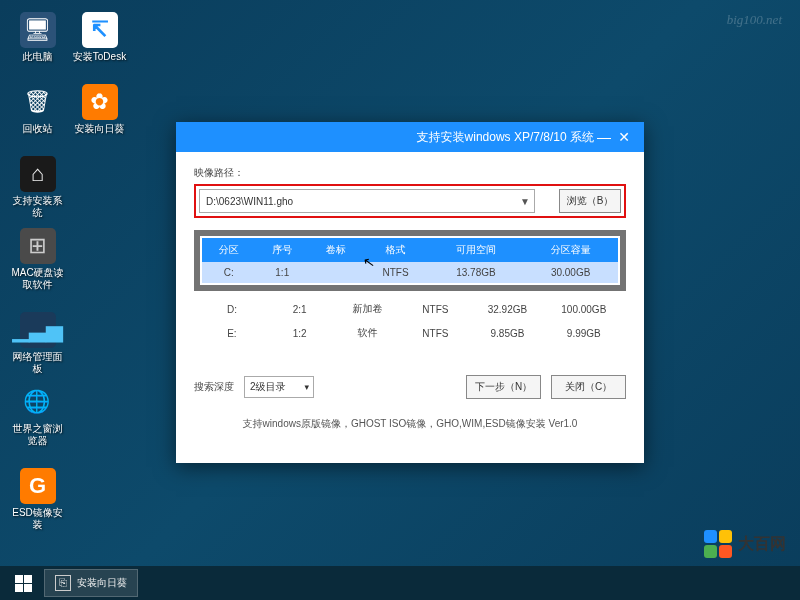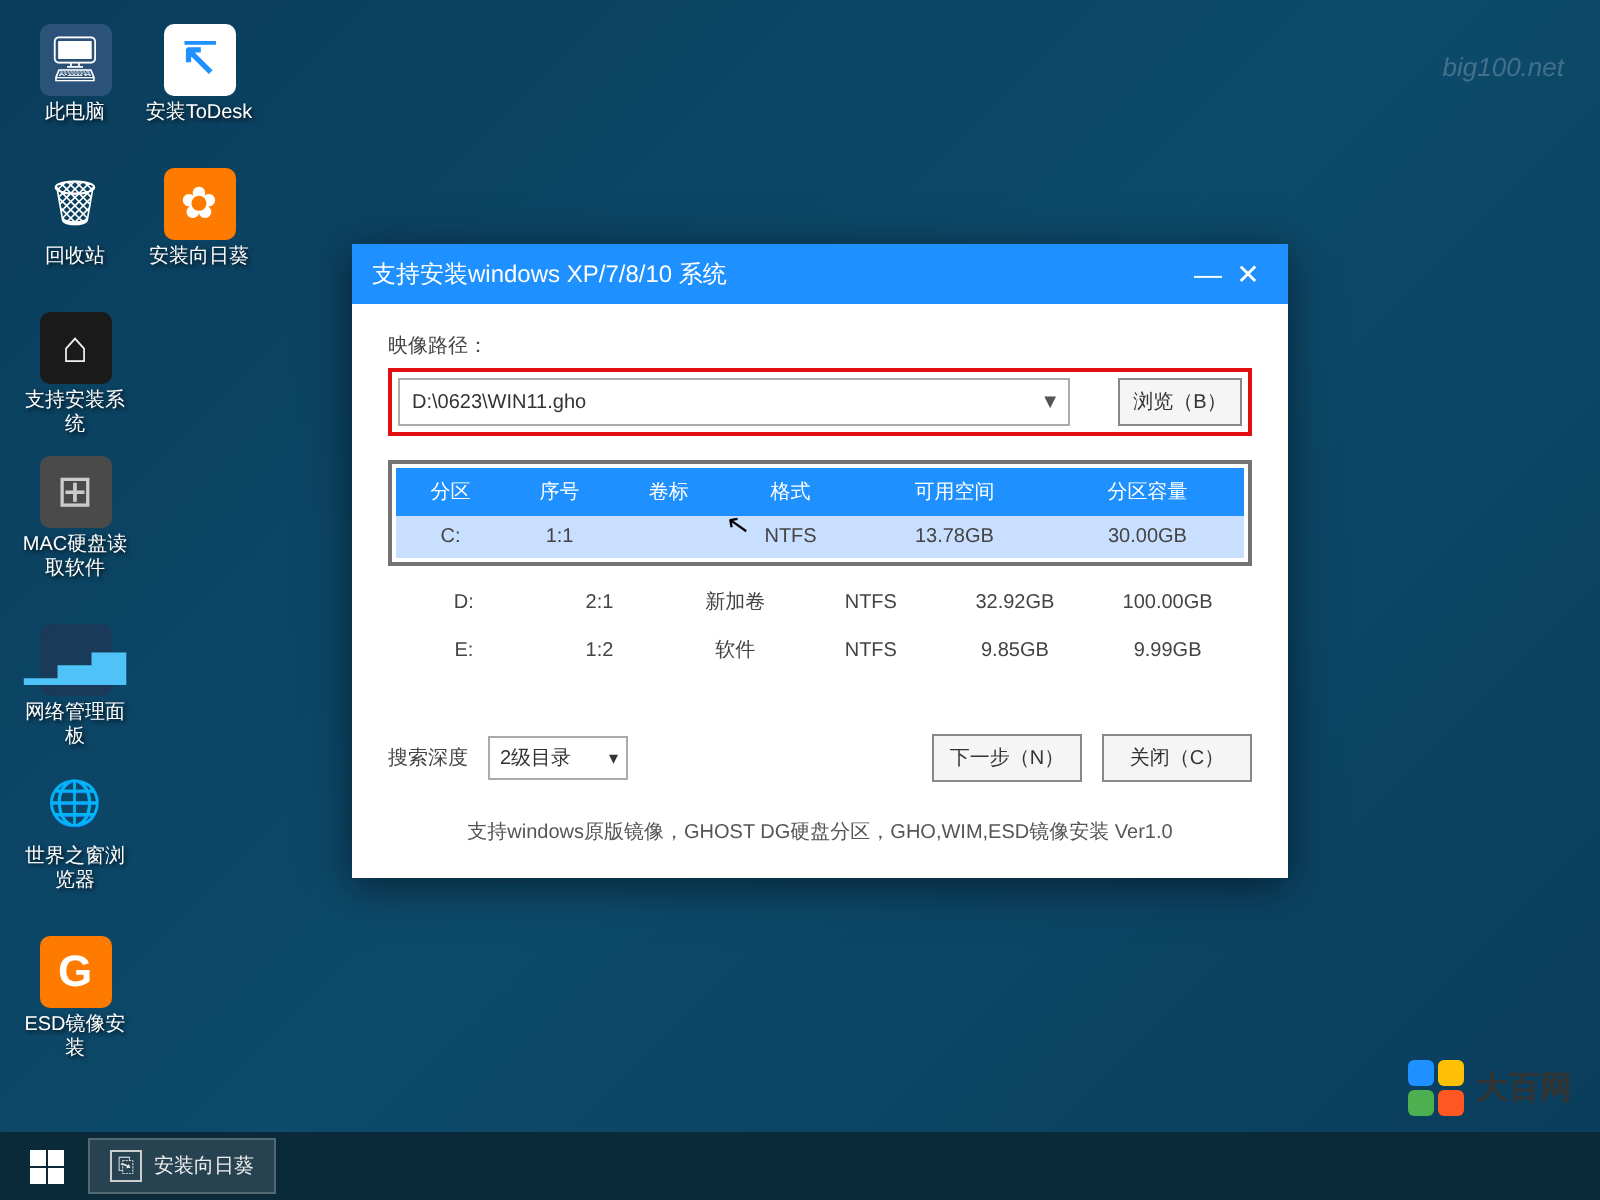--- a/index.html
+++ b/index.html
@@ -18,40 +18,40 @@
     .icon-sunflower { background: #ff7b00; border-radius: 10px; }
     .icon-reinstall { background: #1a1a1a; }
     .icon-machdd { background: #4a4a4a; }
     .icon-network { background: #1a3a5a; }
     .icon-browser { background: transparent; }
     .icon-dg { background: #ff7b00; border-radius: 10px; color: #fff; font-weight: bold; }
     
     
     .dialog { position: absolute; top: 122px; left: 176px; width: 468px; background: #fff; box-shadow: 0 4px 20px rgba(0,0,0,0.5); }
     .titlebar { background: #1e90ff; color: #fff; height: 30px; display: flex; align-items: center; padding: 0 10px; font-size: 12px; }
-    .titlebar .title { flex: 1; text-align: left; }
+    .titlebar .title { flex: 1; text-align: right; }
     .titlebar .btn { width: 20px; text-align: center; cursor: pointer; font-size: 14px; }
     
-    .content { padding: 14px 18px 10px; font-size: 11px; color: #333; }
+    .content { padding: 14px 18px 26px; font-size: 11px; color: #333; }
     .radio-opt { display: flex; align-items: center; gap: 5px; cursor: pointer; }
     .radio-circle { width: 12px; height: 12px; border: 1px solid #1e90ff; border-radius: 50%; display: flex; align-items: center; justify-content: center; }
     .radio-circle.checked::after { content: ''; width: 6px; height: 6px; background: #1e90ff; border-radius: 50%; }
     .radio-circle.white { border-color: #fff; }
     
     
     .options-bar { background: #1e90ff; padding: 8px 18px; display: flex; gap: 30px; color: #fff; font-size: 11px; }
     
     .section-label { font-size: 10px; color: #444; margin-bottom: 4px; }
     
     .path-row { display: flex; gap: 24px; margin-bottom: 12px; border: 2px solid #e01010; padding: 3px; }
     .path-select { flex: 1; height: 24px; border: 1px solid #aaa; display: flex; align-items: center; padding: 0 6px; font-size: 10px; position: relative; background: #fff; }
     .path-select .caret { position: absolute; right: 4px; font-size: 10px; color: #555; }
     .browse-btn { width: 62px; height: 24px; border: 1px solid #888; background: #f5f5f5; font-size: 10px; cursor: pointer; display: flex; align-items: center; justify-content: center; }
     
-    .table-wrap { border: 2px solid #737373; margin-bottom: 6px; padding: 2px; }
+    .table-wrap { border: 6px solid #737373; margin-bottom: 6px; padding: 2px; }
     table { width: 100%; border-collapse: collapse; font-size: 10px; }
     thead th { background: #1e90ff; color: #fff; font-weight: normal; padding: 5px 3px; text-align: center; }
     tbody td { padding: 5px 3px; text-align: center; color: #444; }
     tbody tr.selected { background: #c8dfff; }
     
     .remaining-rows { padding: 0 4px; }
     .remaining-rows table { width: 100%; }
     
     .bottom-row { display: flex; align-items: center; margin-top: 30px; gap: 10px; }
     .search-label { font-size: 10px; color: #444; }
@@ -64,21 +64,21 @@
     
     
     .taskbar { position: absolute; bottom: 0; left: 0; width: 100%; height: 34px; background: #0a2a3a; display: flex; align-items: center; padding: 0 6px; gap: 4px; }
     .start-btn { width: 34px; height: 28px; display: flex; align-items: center; justify-content: center; cursor: pointer; }
     .start-grid { display: grid; grid-template-columns: 8px 8px; grid-template-rows: 8px 8px; gap: 1px; }
     .start-grid div { background: #fff; }
     .task-item { height: 28px; background: rgba(255,255,255,0.12); border: 1px solid rgba(255,255,255,0.2); display: flex; align-items: center; padding: 0 10px; color: #eee; font-size: 10px; gap: 6px; cursor: pointer; }
     .task-icon { width: 16px; height: 16px; border: 1px solid #ccc; display: flex; align-items: center; justify-content: center; font-size: 10px; }
     
     
-    .watermark-tl { position: absolute; top: 26px; right: 18px; color: rgba(255,255,255,0.22); font-size: 13px; font-style: italic; }
+    .watermark-tl { position: absolute; top: 12px; right: 18px; color: rgba(255,255,255,0.22); font-size: 13px; font-style: italic; font-family: Liberation Serif, serif; }
     .watermark-br { position: absolute; bottom: 42px; right: 14px; display: flex; align-items: center; gap: 6px; color: #333; font-size: 16px; font-weight: bold; }
     .wb-logo { width: 28px; height: 28px; display: grid; grid-template-columns: 1fr 1fr; grid-template-rows: 1fr 1fr; gap: 2px; }
     .wb-logo div:nth-child(1){ background:#1e90ff; border-radius:3px;}
     .wb-logo div:nth-child(2){ background:#ffc107; border-radius:3px;}
     .wb-logo div:nth-child(3){ background:#4caf50; border-radius:3px;}
     .wb-logo div:nth-child(4){ background:#ff5722; border-radius:3px;}
 
     .cursor { position:absolute; top: 254px; left: 363px; font-size: 14px; color:#000; pointer-events:none; transform: rotate(-10deg);}
   </style>
 </head>
@@ -196,21 +196,21 @@
       </div>
       <div class="spacer"></div>
       <div class="action-btn">
         <span>下一步（N）</span>
       </div>
       <div class="action-btn">
         <span>关闭（C）</span>
       </div>
     </div>
 
-    <div class="footer-text">支持windows原版镜像，GHOST DG硬盘分区，GHO,WIM,ESD镜像安装 Ver1.0</div>
+    <div class="footer-text">支持windows原版镜像，GHOST ISO镜像，GHO,WIM,ESD镜像安装 Ver1.0</div>
   </div>
 </div>
 
 <div class="cursor">↖</div>
 
 <div class="taskbar">
   <div class="start-btn">
     <div class="start-grid">
         <div></div>
         <div></div>

